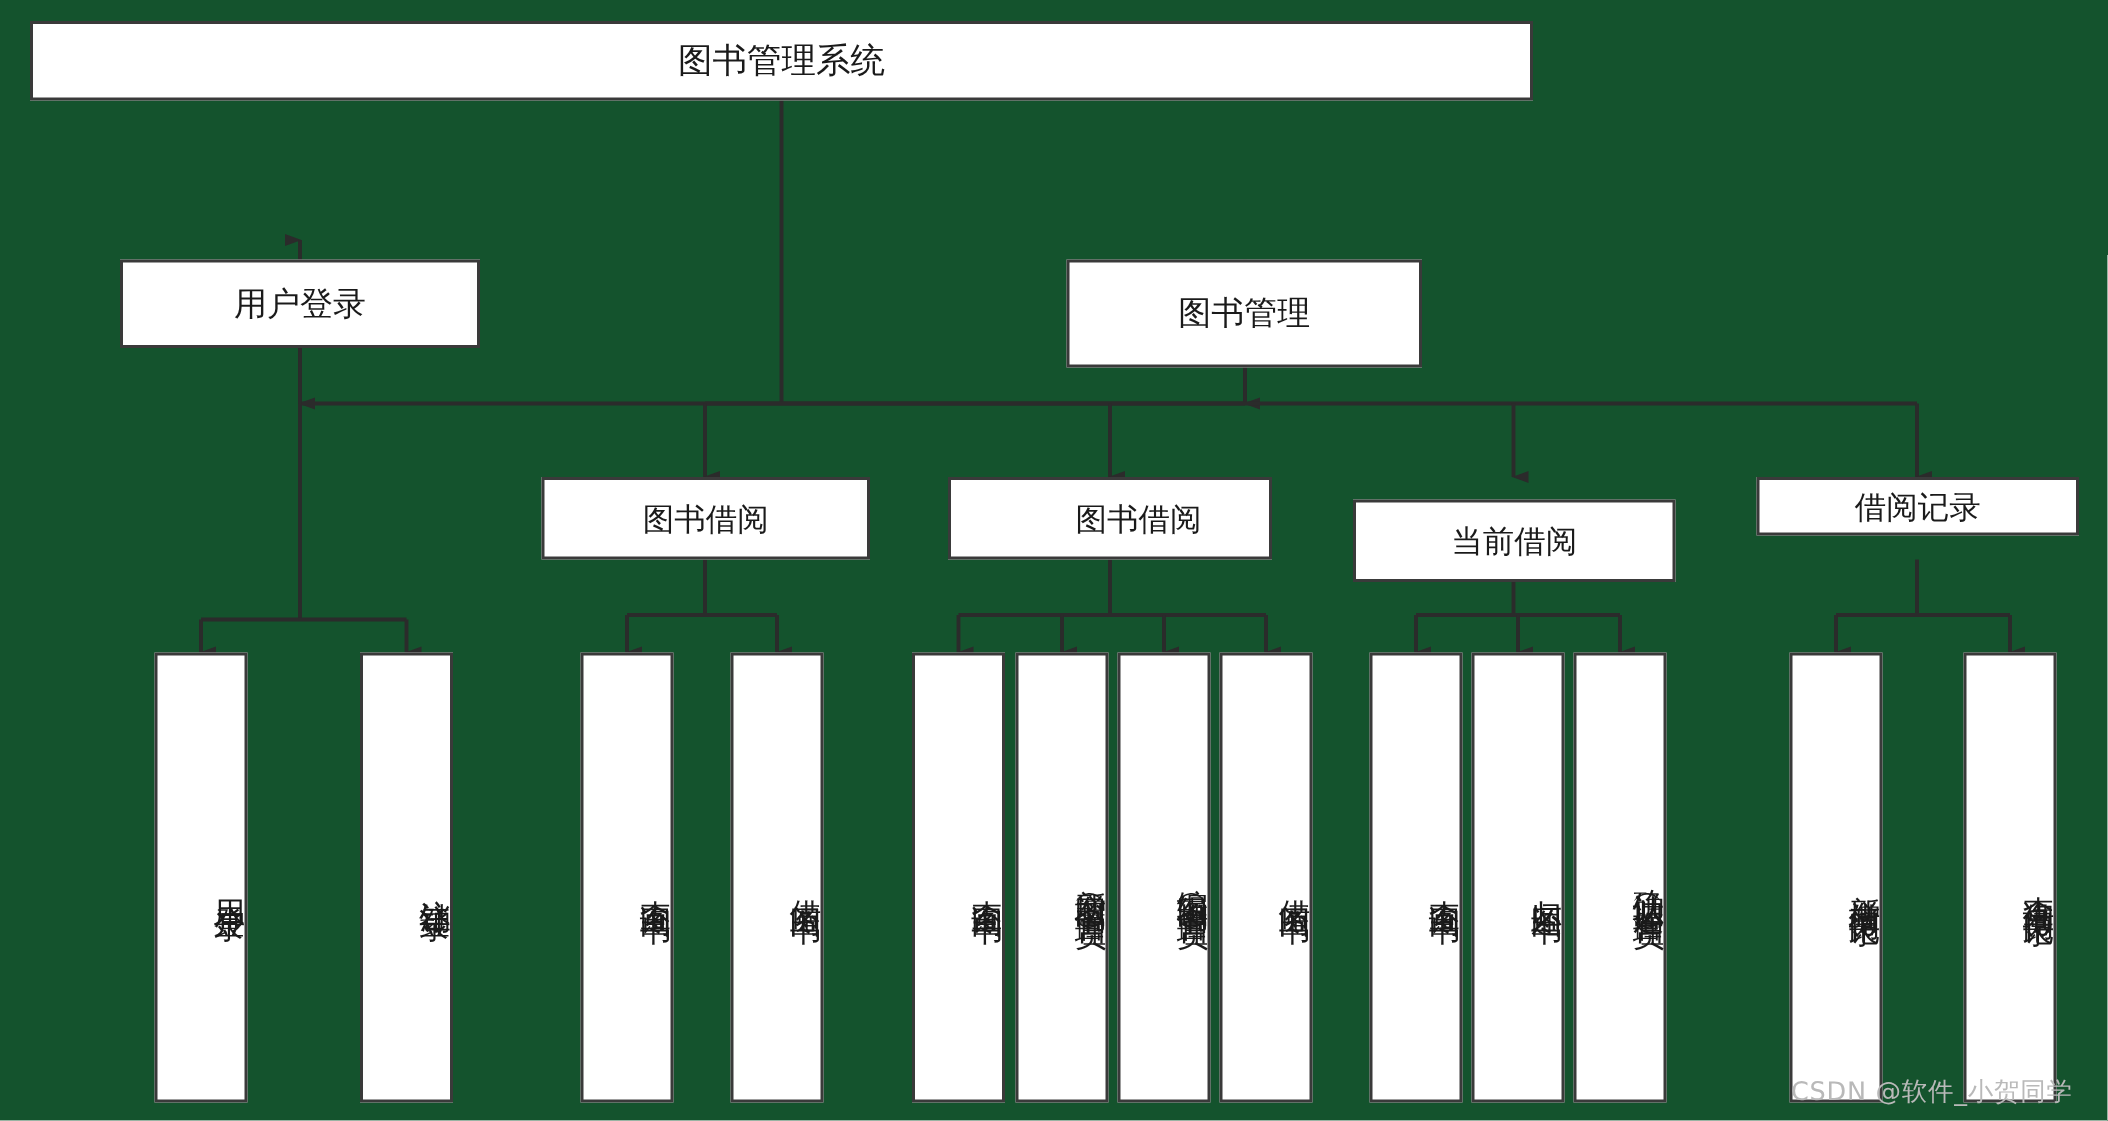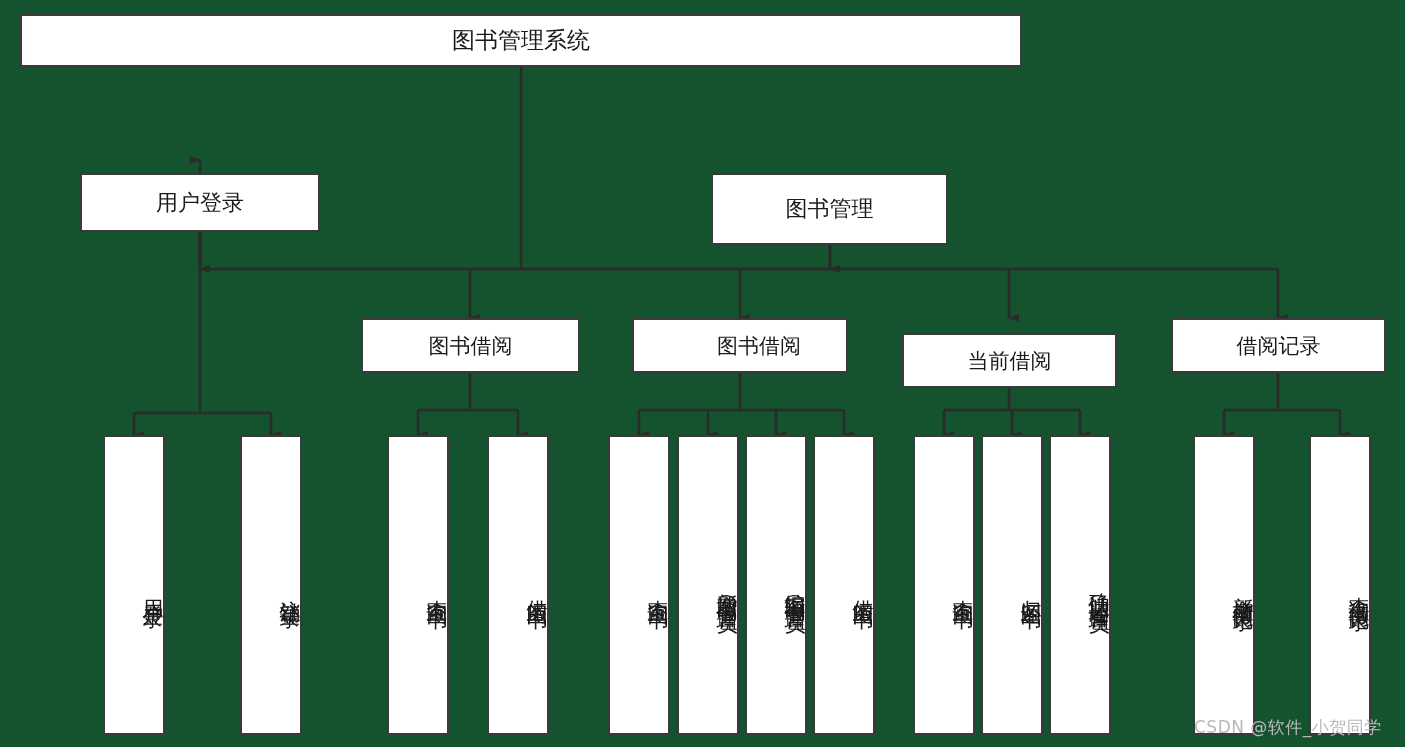--- a/index.html
+++ b/index.html
@@ -129,21 +129,21 @@
   </svg>
 
   <div class="node root" id="root-node" style="left: 20px; top: 14px; width: 1002px; height: 53px;">图书管理系统</div>
 
   <div class="node lvl2" id="l2-0" style="left: 80px; top: 173px; width: 240px; height: 59px;">用户登录</div>
   <div class="node lvl2" id="l2-1" style="left: 711px; top: 173px; width: 237px; height: 72px;">图书管理</div>
 
   <div class="node lvl3" id="l3-0" style="left: 361px; top: 318px; width: 219px; height: 55px;">图书借阅</div>
   <div class="node lvl3" id="l3-1" style="left: 632px; top: 318px; width: 216px; height: 55px; padding-left: 38px;">图书借阅</div>
   <div class="node lvl3" id="l3-2" style="left: 902px; top: 333px; width: 215px; height: 55px;">当前借阅</div>
-  <div class="node lvl3" id="l3-3" style="left: 1171px; top: 318px; width: 215px; height: 55px;">借阅记录</div>
+  <div class="node lvl3" id="l3-3" style="left: 1171px; top: 318px; width: 215px; height: 39px;">借阅记录</div>
 
   <div class="node leaf" id="lf-0" style="left: 103px; top: 435px; width: 62px; height: 300px;">
       <span class="vtext">用户登录</span>
     </div>
   <div class="node leaf" id="lf-1" style="left: 240px; top: 435px; width: 62px; height: 300px;">
       <span class="vtext">注销登录</span>
     </div>
   <div class="node leaf" id="lf-2" style="left: 387px; top: 435px; width: 62px; height: 300px;">
       <span class="vtext">查询图书</span>
     </div>

